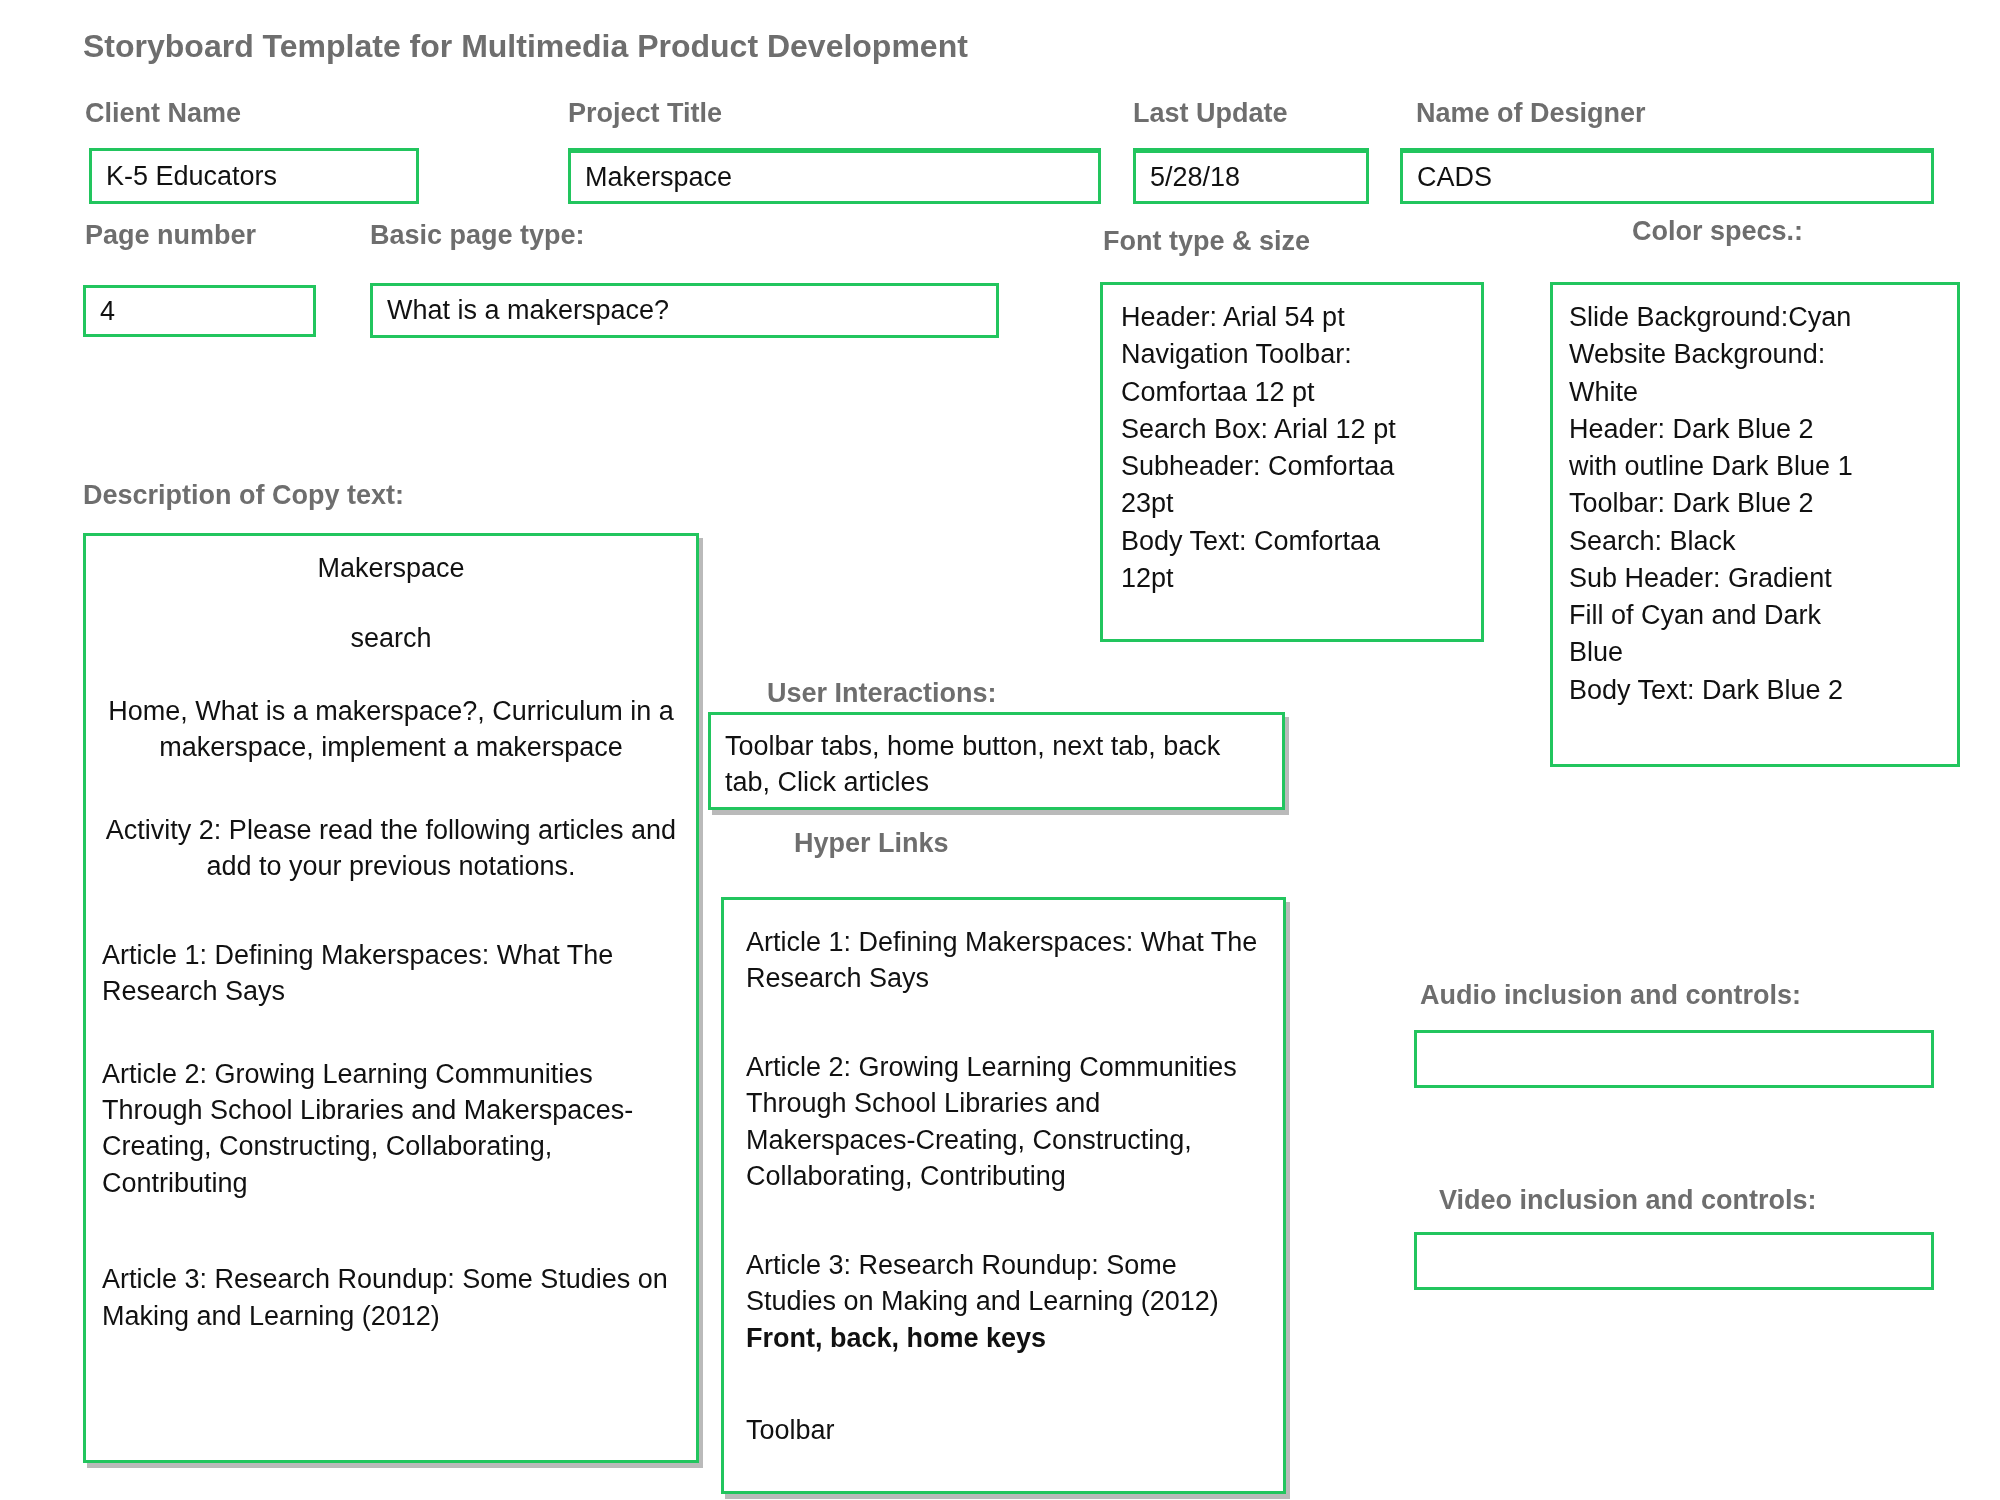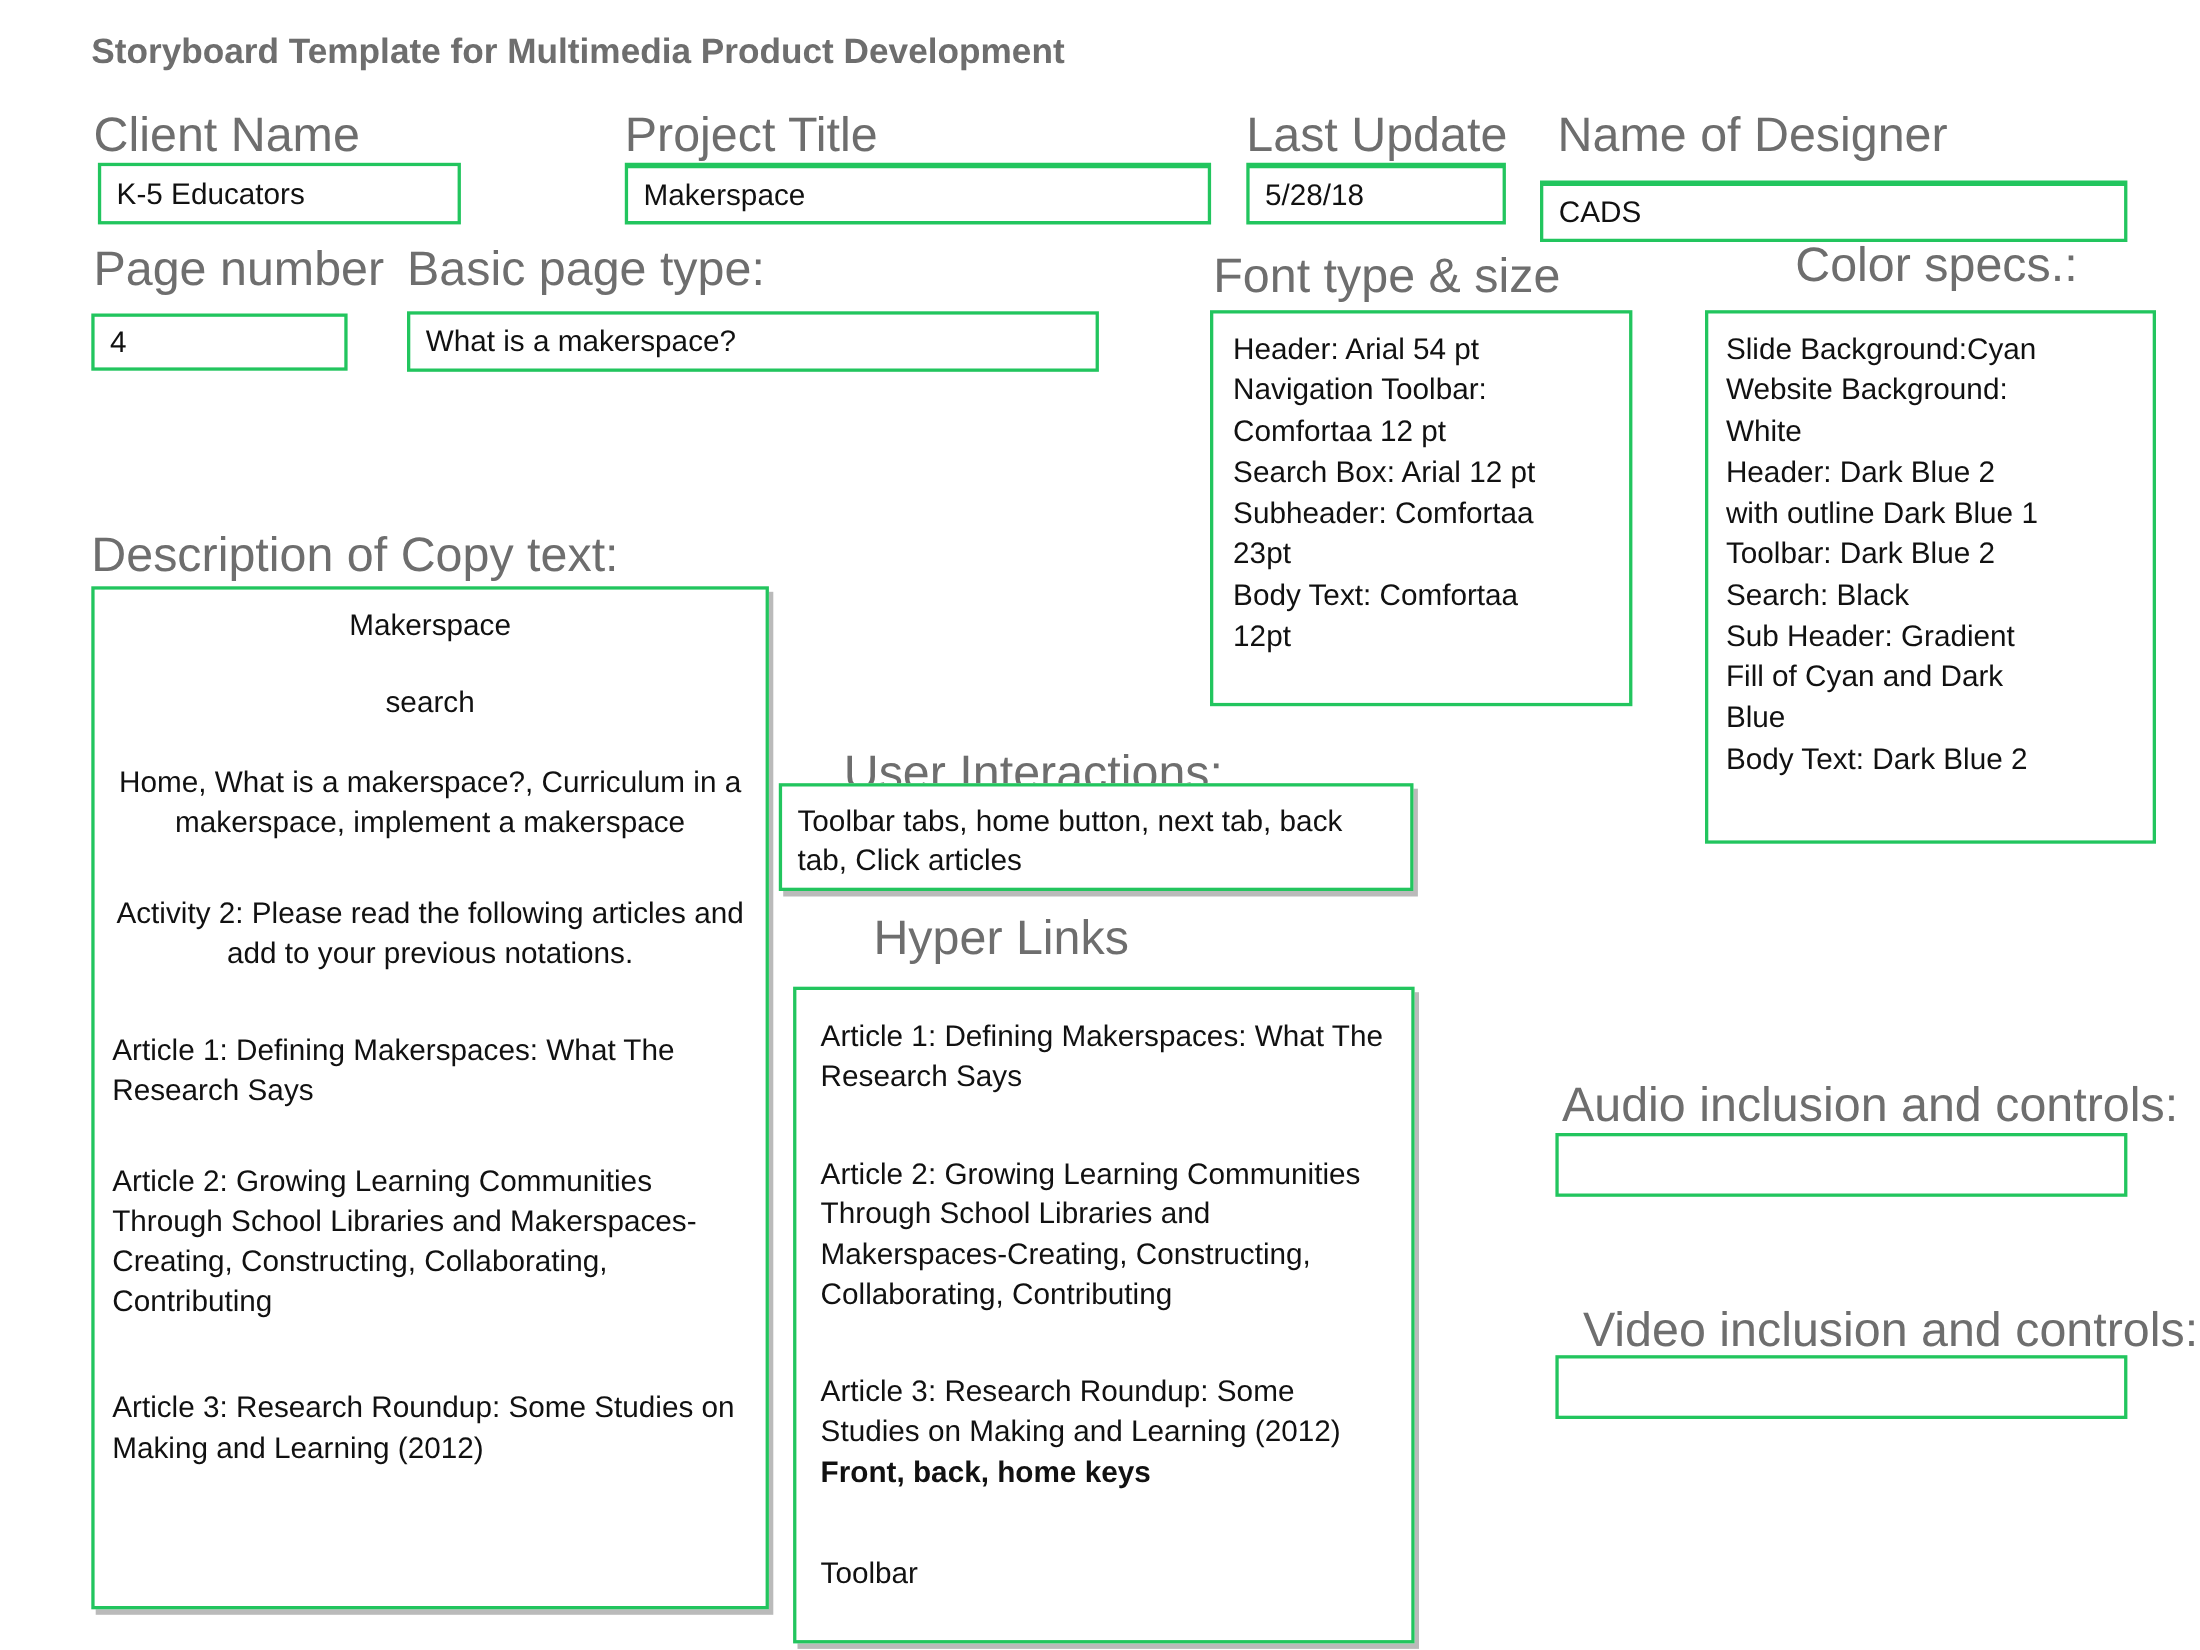--- a/index.html
+++ b/index.html
@@ -1,21 +1,21 @@
 <!DOCTYPE html>
 <html><head>
 <meta charset="utf-8">
 <style>
   html,body{margin:0;padding:0;}
   body{
     width:2000px;height:1500px;position:relative;background:#ffffff;
     font-family:"Liberation Sans","DejaVu Sans",sans-serif;overflow:hidden;
   }
   .lbl{
-    position:absolute;font-weight:normal;color:#6e6e6e;font-size:44px;
+    position:absolute;font-weight:bold;color:#6e6e6e;font-size:27px;
     white-space:nowrap;letter-spacing:0px;
   }
   .title{
     position:absolute;left:83px;top:28px;font-weight:bold;color:#6e6e6e;
     font-size:32px;white-space:nowrap;
   }
   .box{
     position:absolute;background:#ffffff;border:3px solid #22c55e;
     box-sizing:border-box;color:#111;font-size:27px;line-height:1.35;
   }
@@ -33,21 +33,21 @@
 <div class="title">Storyboard Template for Multimedia Product Development</div>
 
 <div class="lbl" style="left:85px;top:98px;">Client Name</div>
 <div class="lbl" style="left:568px;top:98px;">Project Title</div>
 <div class="lbl" style="left:1133px;top:98px;">Last Update</div>
 <div class="lbl" style="left:1416px;top:98px;">Name of Designer</div>
 
 <div class="box field" style="left:89px;top:148px;width:330px;height:56px;">K-5 Educators</div>
 <div class="box field shadow-top" style="left:568px;top:148px;width:533px;height:56px;">Makerspace</div>
 <div class="box field shadow-top" style="left:1133px;top:148px;width:236px;height:56px;">5/28/18</div>
-<div class="box field shadow-top" style="left:1400px;top:164px;width:534px;height:56px;">CADS</div>
+<div class="box field shadow-top" style="left:1400px;top:148px;width:534px;height:56px;">CADS</div>
 
 <div class="lbl" style="left:85px;top:220px;">Page number</div>
 <div class="lbl" style="left:370px;top:220px;">Basic page type:</div>
 <div class="lbl" style="left:1103px;top:226px;">Font type &amp; size</div>
 <div class="lbl" style="left:1632px;top:216px;">Color specs.:</div>
 
 <div class="box field" style="left:83px;top:285px;width:233px;height:52px;">4</div>
 <div class="box field" style="left:370px;top:283px;width:629px;height:55px;">What is a makerspace?</div>
 
 <div class="box pre" style="left:1100px;top:282px;width:384px;height:360px;padding:14px 18px;line-height:1.38;">Header: Arial 54 pt

